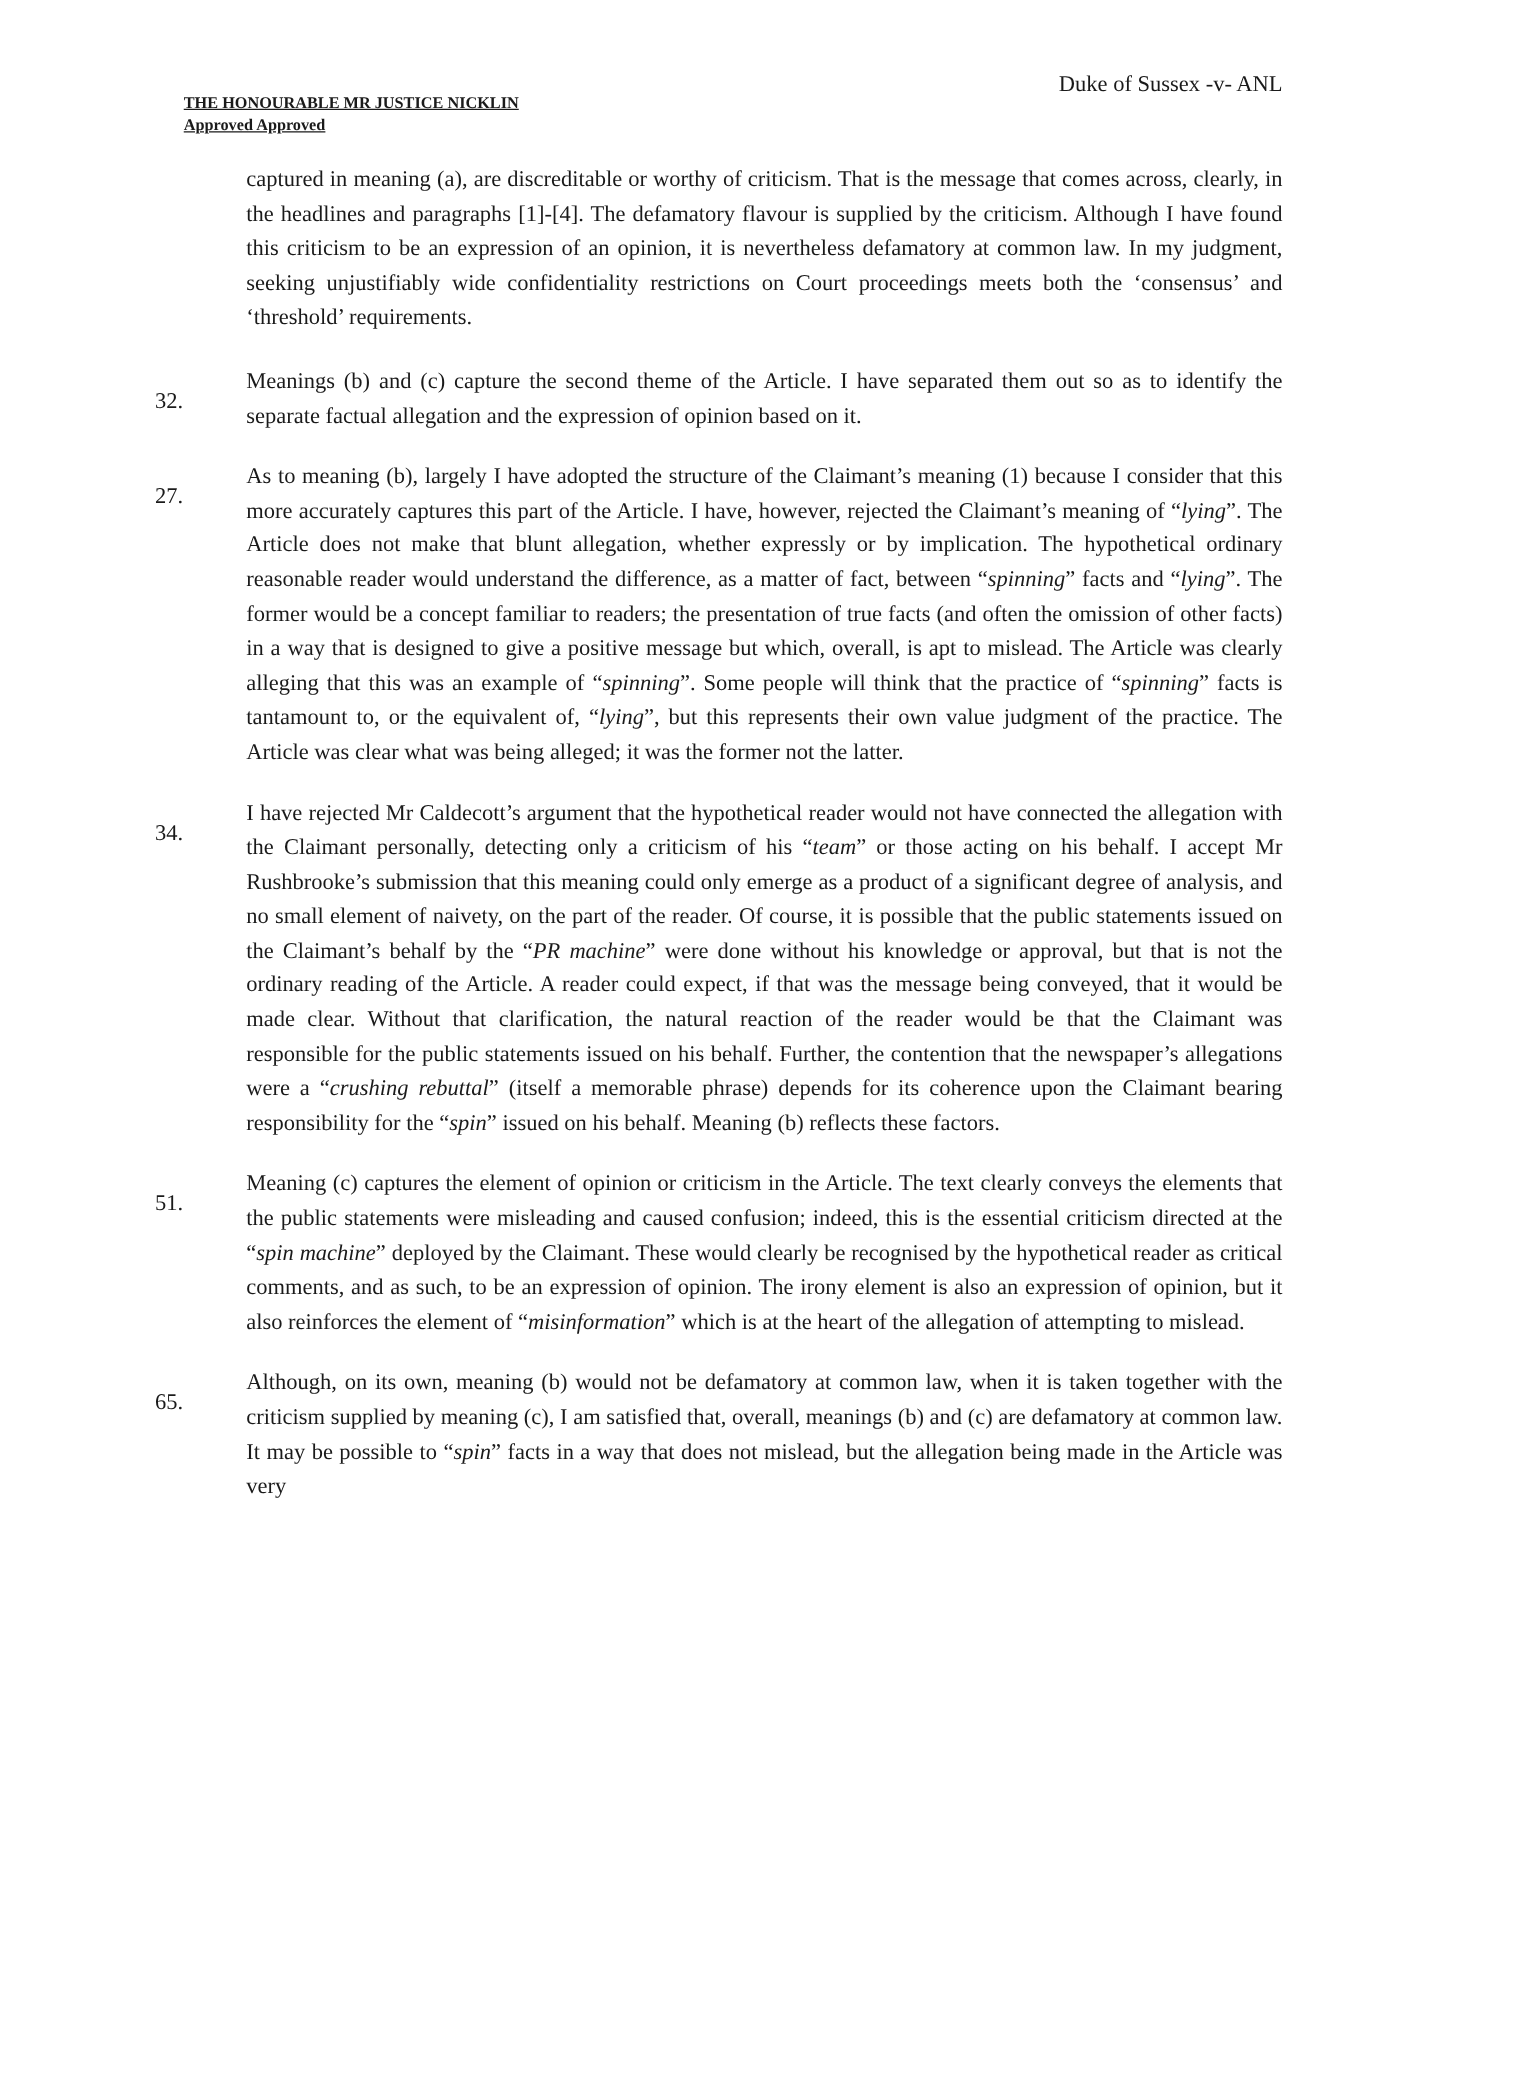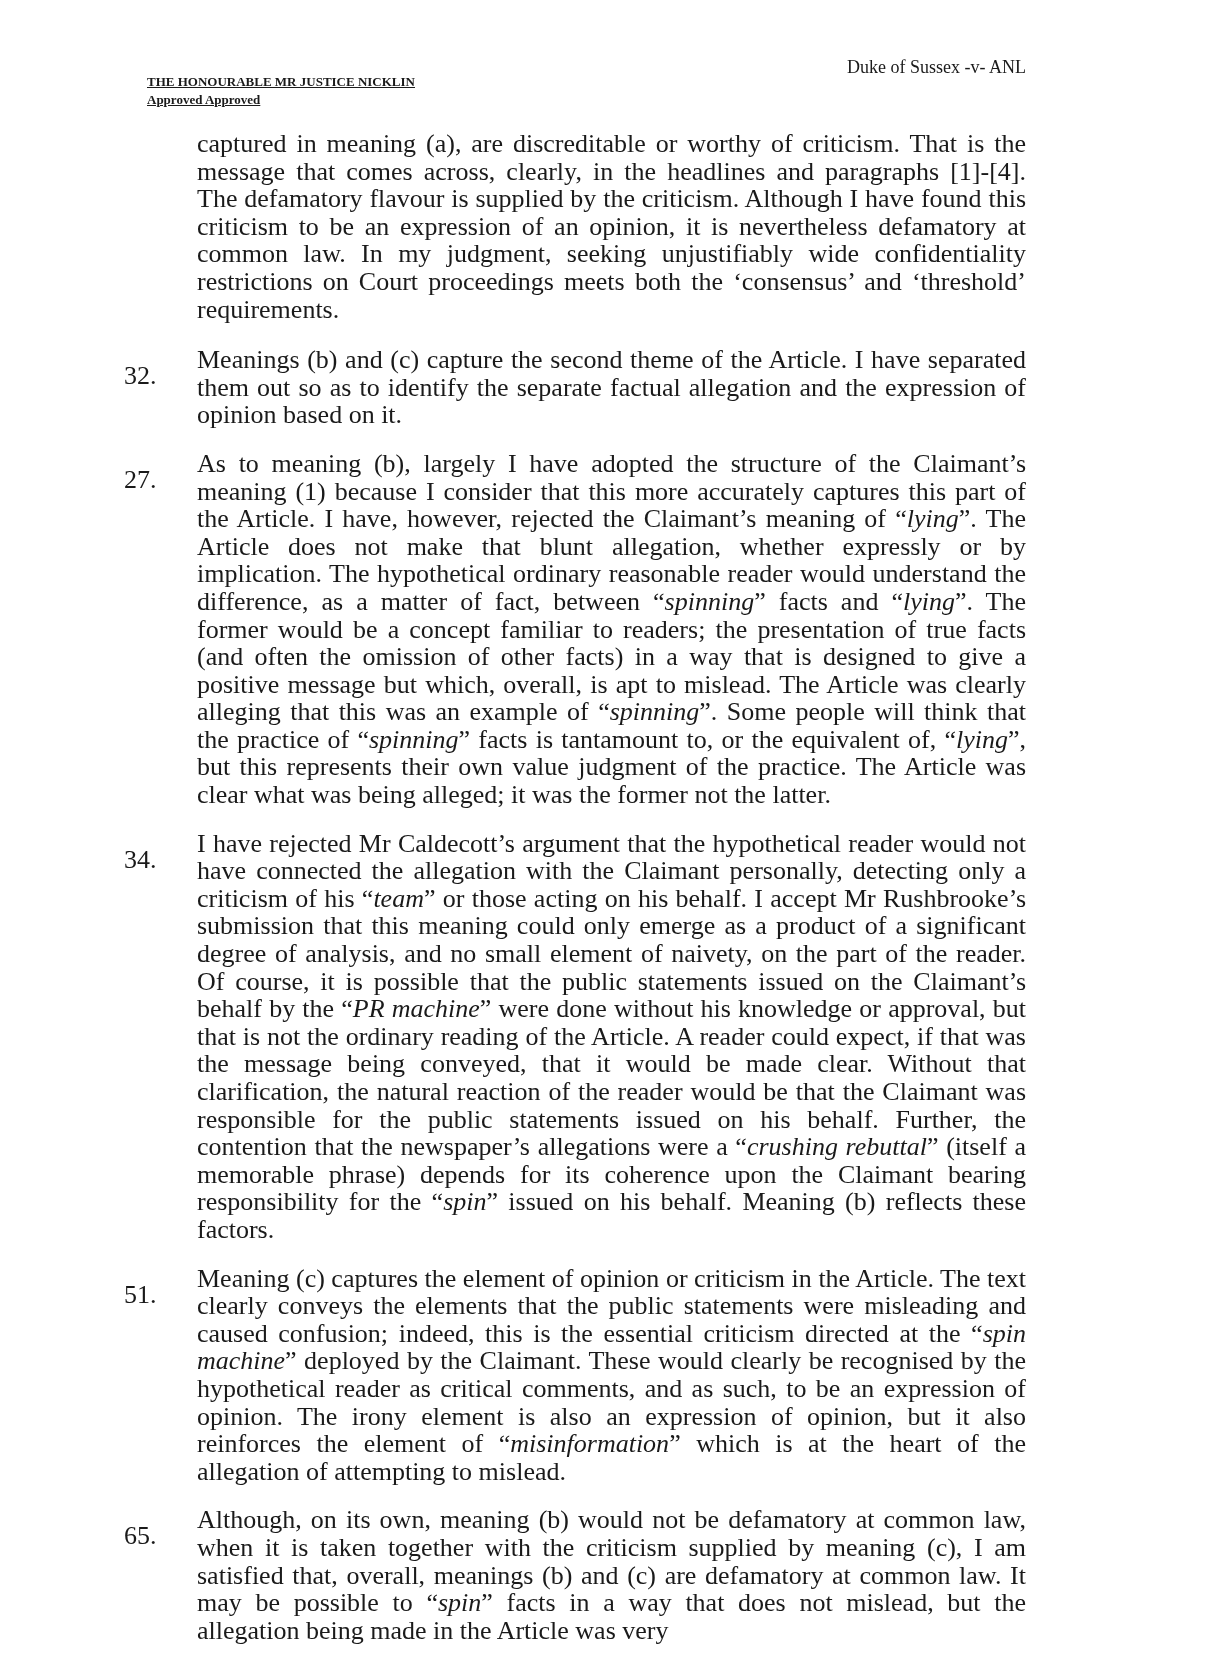--- a/index.html
+++ b/index.html
@@ -2,21 +2,21 @@
 <html><head>
 <meta charset="utf-8">
 <style>
   html, body { margin: 0; padding: 0; background: #ffffff; }
   body { width: 1231px; height: 1673px; position: relative; overflow: hidden;
          font-family: "Liberation Serif", serif; color: #1a1a1a; }
   .hdr-left { position: absolute; left: 147px; top: 57px; font-size: 13px; font-weight: bold; line-height: 18px; margin-top: 16px; }
   .hdr-left span { display: block; text-decoration: underline; }
   .hdr-right { position: absolute; right: 205px; top: 58px; font-size: 18px; line-height: 18px; }
   .body { position: absolute; left: 147px; top: 130px; width: 879px; }
-  .para { position: relative; padding-left: 50px; font-size: 26px; line-height: 27.6px;
+  .para { position: relative; padding-left: 50px; font-size: 18px; line-height: 27.6px;
           text-align: justify; margin: 0 0 21px 0; }
   .para .num { position: absolute; left: -23px; top: 16px; }
   .para .txt { display: block; }
   .cont { margin-bottom: 23px; }
   i { }
 </style>
 </head>
 <body>
 
 <div class="hdr-left">

